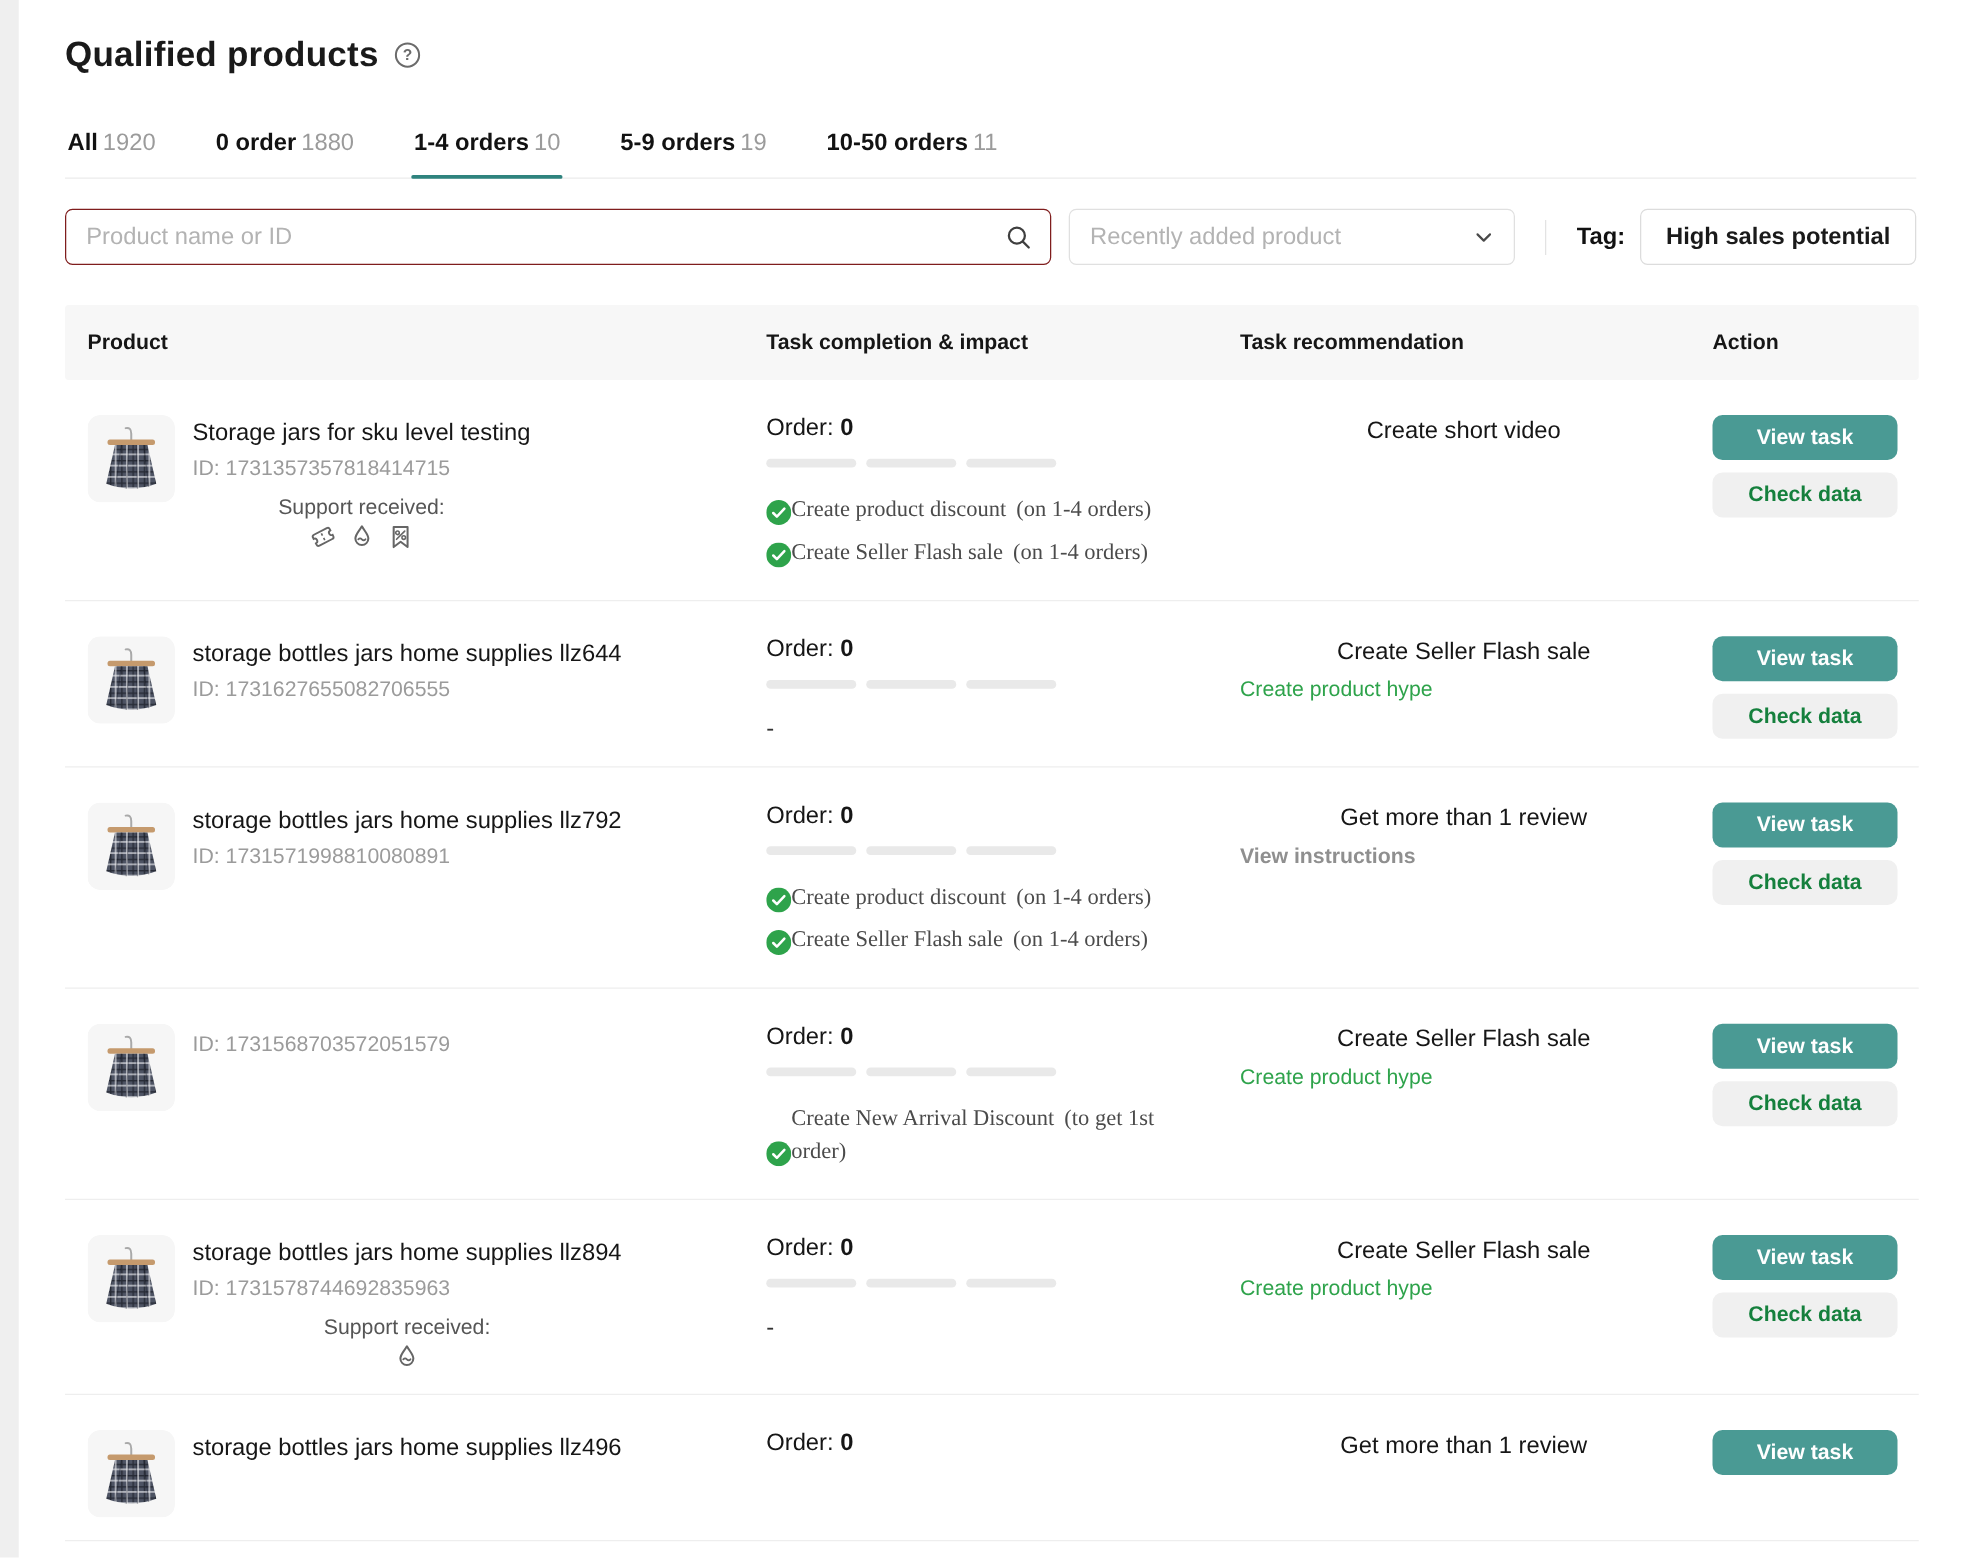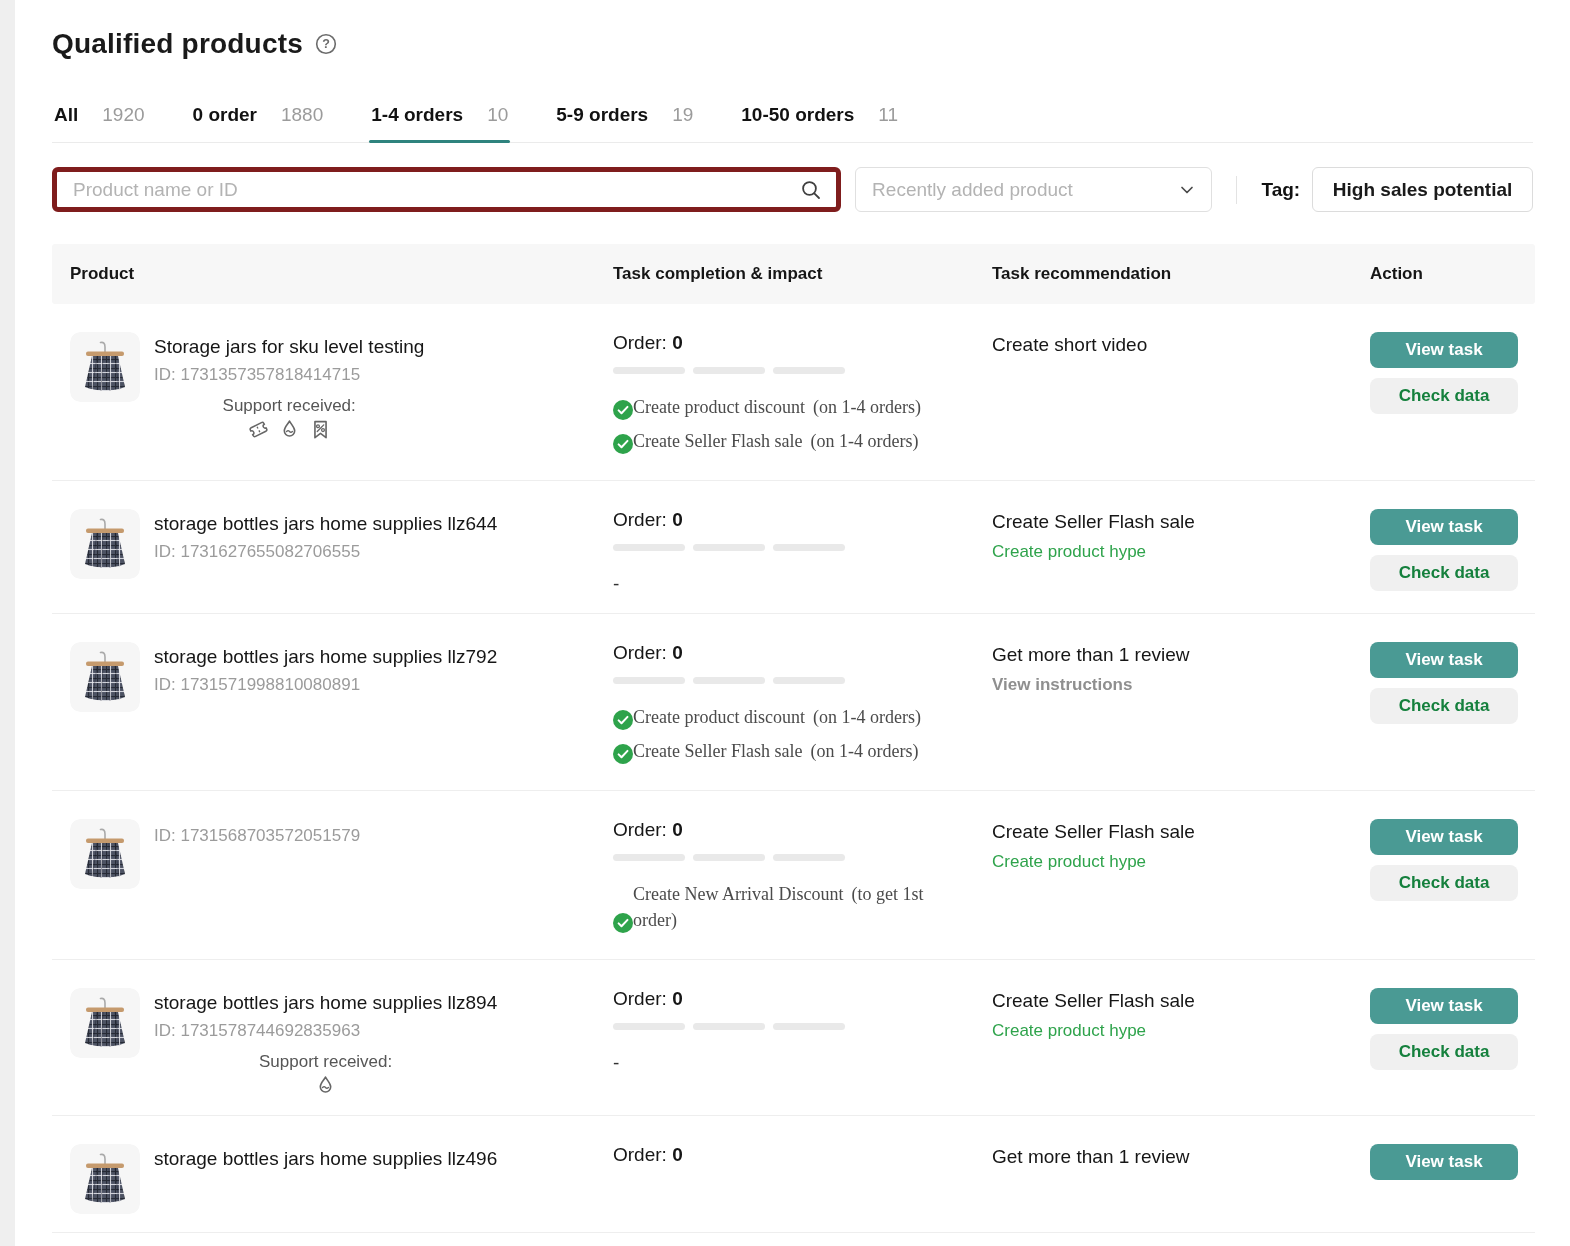--- a/index.html
+++ b/index.html
@@ -8,29 +8,29 @@
   .left-strip { position:absolute; left:0; top:0; width:15px; height:1246px; background:#efefef; }
   .page { position:absolute; left:15px; top:0; width:1555px; padding:28px 37px 0 37px; }
 
   
   .title-row { display:flex; align-items:center; gap:12px; }
   .page-title { font-size:28px; font-weight:700; letter-spacing:.2px; }
   .help { width:22px; height:22px; }
 
   
   .tabs { display:flex; gap:44px; margin-top:36px; border-bottom:1px solid #ebebeb; }
-  .tab { display:flex; gap:24px; align-items:baseline; padding:8px 2px 16px 2px; position:relative; cursor:pointer; }
+  .tab { display:flex; gap:4px; align-items:baseline; padding:8px 2px 16px 2px; position:relative; cursor:pointer; }
   .tab .t-label { font-size:19px; font-weight:600; color:#121212; }
   .tab .t-count { font-size:19px; font-weight:400; color:#9b9b9b; }
   .tab.active::after { content:""; position:absolute; left:0; right:0; bottom:-1px; height:3px;
     background:#2e837e; border-radius:2px; }
 
   
   .filters { display:flex; align-items:center; margin-top:24px; }
-  .searchbox { width:793px; height:45px; border:5px solid #7f1d1d; border-radius:6px;
+  .searchbox { width:793px; height:45px; border:1px solid #7f1d1d; border-radius:6px;
     display:flex; align-items:center; padding:0 14px 0 16px; }
   .searchbox input { flex:1; border:none; outline:none; font-size:19px; color:#1a1a1a;
     font-family:"Liberation Sans", sans-serif; background:transparent; }
   .searchbox input::placeholder { color:#b3b3b3; }
   .search-ic { width:22px; height:22px; flex:none; }
   .selectbox { width:359px; height:45px; border:1px solid #e0e0e0; border-radius:6px; margin-left:14px;
     display:flex; align-items:center; justify-content:space-between; padding:0 16px; cursor:pointer; }
   .selectbox .sel-text { font-size:19px; color:#b3b3b3; }
   .chev { width:16px; height:16px; }
   .vdiv { width:1px; height:28px; background:#e3e3e3; margin:0 24px 0 24px; }
@@ -62,21 +62,21 @@
   .bars { display:flex; gap:8px; margin-top:13px; width:232px; }
   .bars span { flex:1; height:7px; border-radius:4px; background:#e9e9e9; }
   .tasks { margin-top:20px; }
   .task { display:flex; margin-bottom:8px; align-items:flex-end;font-family:Liberation Serif, serif; }
   .check { width:20px; height:20px; flex:none; margin-top:3px; }
   .task-text { font-size:18px; color:#4b4b4b; line-height:26px; max-width:301px; }
   .tsfx { margin-left:8px; }
   .notask { margin-top:22px; font-size:19px; color:#333; }
 
   .col-rec { padding-right:20px; }
-  .rec-main { font-size:19px; color:#161616; line-height:26px; }
+  .rec-main { font-size:19px; color:#161616; line-height:26px;text-align:center; }
   .rec-sub { margin-top:7px; font-size:17px; }
   .rec-sub.green { color:#2ea34b; font-weight:400; cursor:pointer; }
   .rec-sub.gray { color:#8f8f8f; font-weight:600; cursor:pointer; }
 
   .col-action { display:flex; flex-direction:column; gap:10px; padding-right:17px; }
   .btn { width:148px; height:36px; border:none; border-radius:8px; font-size:17px; font-weight:600;
     font-family:"Liberation Sans", sans-serif; cursor:pointer; }
   .btn-primary { background:#4a9a94; color:#ffffff; }
   .btn-secondary { background:#f0f0f0; color:#15803d; }
   .defs { position:absolute; width:0; height:0; overflow:hidden; }

